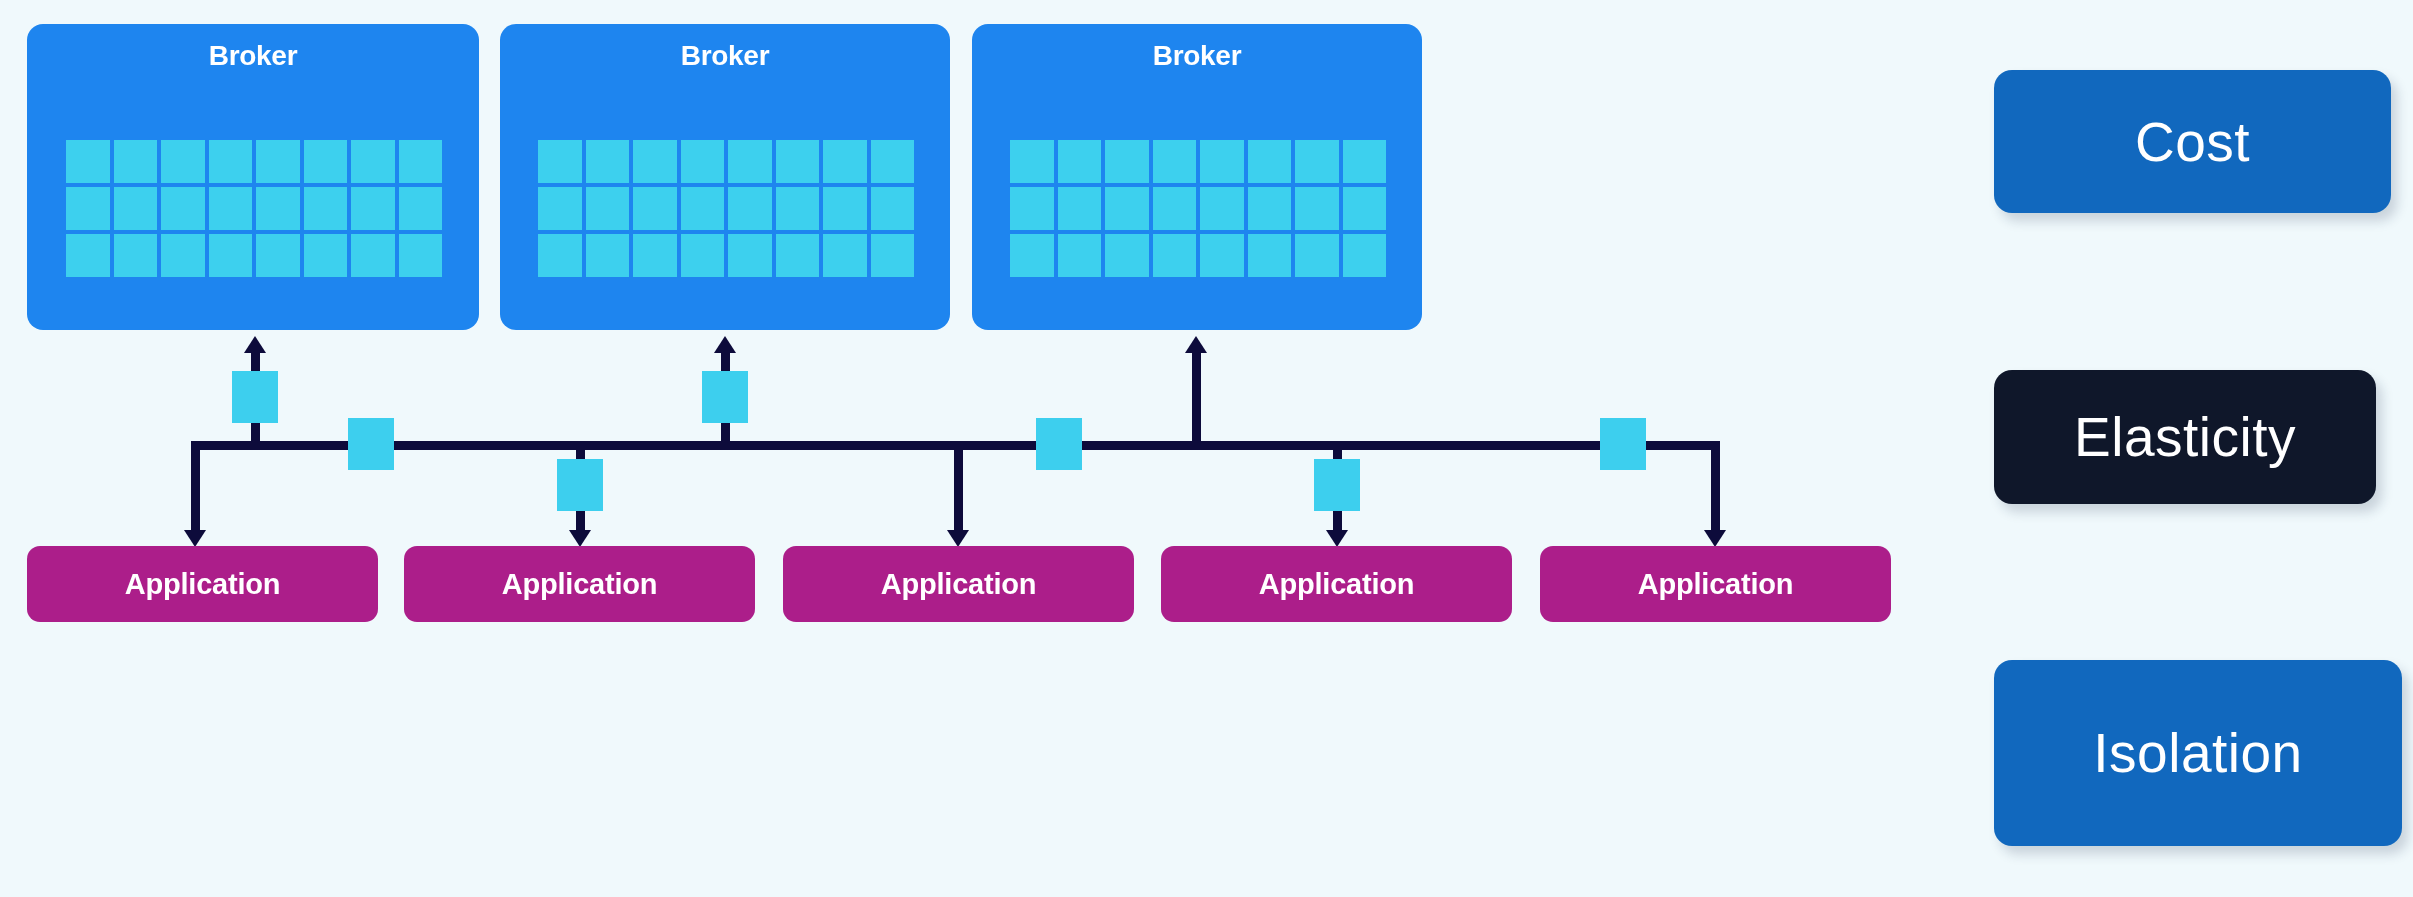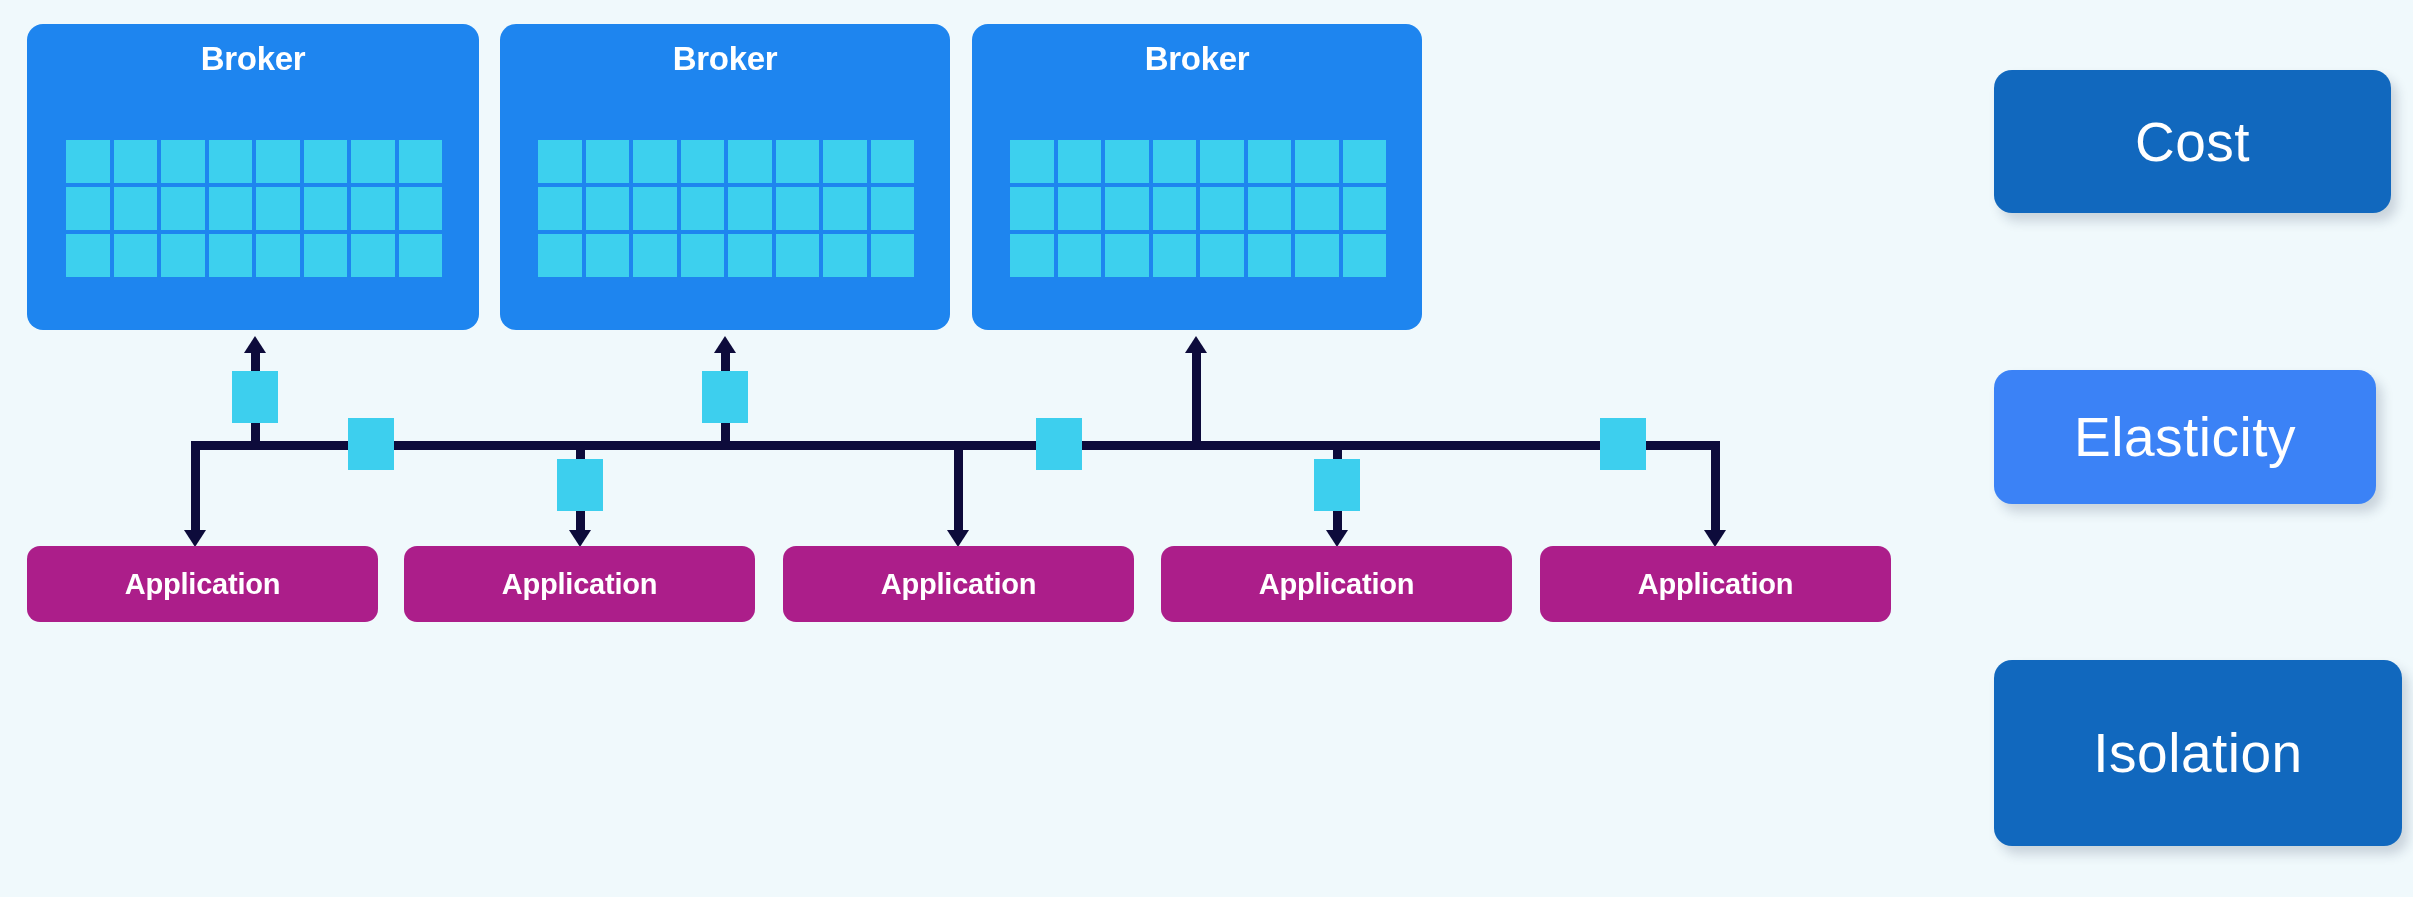--- a/index.html
+++ b/index.html
@@ -17,21 +17,21 @@
     position:absolute;
     background:#1E85EF;
     border-radius:16px;
     box-sizing:border-box;
   }
   .broker-title{
     position:absolute;
     left:0;right:0;top:16px;
     text-align:center;
     color:#FFFFFF;
-    font-size:33px;
+    font-size:28px;
     font-weight:bold;
     letter-spacing:-0.3px;
     font-family:"Liberation Sans", sans-serif;
   }
   .broker-grid{
     position:absolute;
     display:grid;
     grid-template-columns:repeat(8,1fr);
     grid-template-rows:repeat(3,1fr);
     gap:4px;
@@ -228,21 +228,21 @@
       </div>
       <div class="app" style="left: 1540px; top: 546px; width: 351px; height: 76px; background: rgb(172, 30, 138);">
         <span>Application</span>
       </div>
     </div>
 
   <div id="cards-layer">
       <div class="attr-card" style="left: 1994px; top: 70px; width: 397px; height: 143px; background: rgb(17, 104, 190);">
         <span>Cost</span>
       </div>
-      <div class="attr-card" style="left: 1994px; top: 370px; width: 382px; height: 134px; background: #3b82f6;">
+      <div class="attr-card" style="left: 1994px; top: 370px; width: 382px; height: 134px; background: #0f172a;">
         <span>Elasticity</span>
       </div>
       <div class="attr-card" style="left: 1994px; top: 660px; width: 408px; height: 186px; background: rgb(17, 104, 190);">
         <span>Isolation</span>
       </div>
     </div>
 
 </div>
 
 </body></html>

